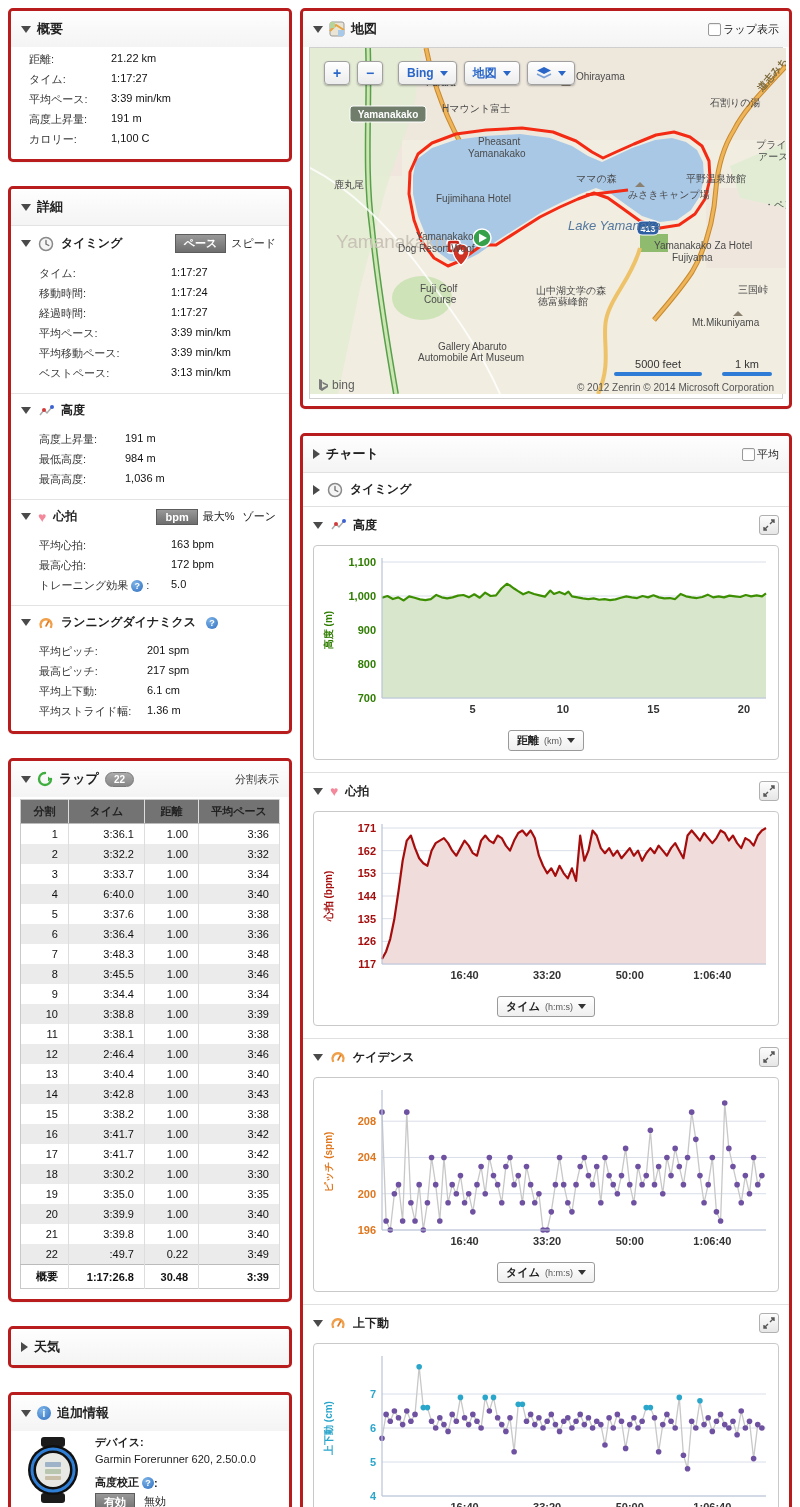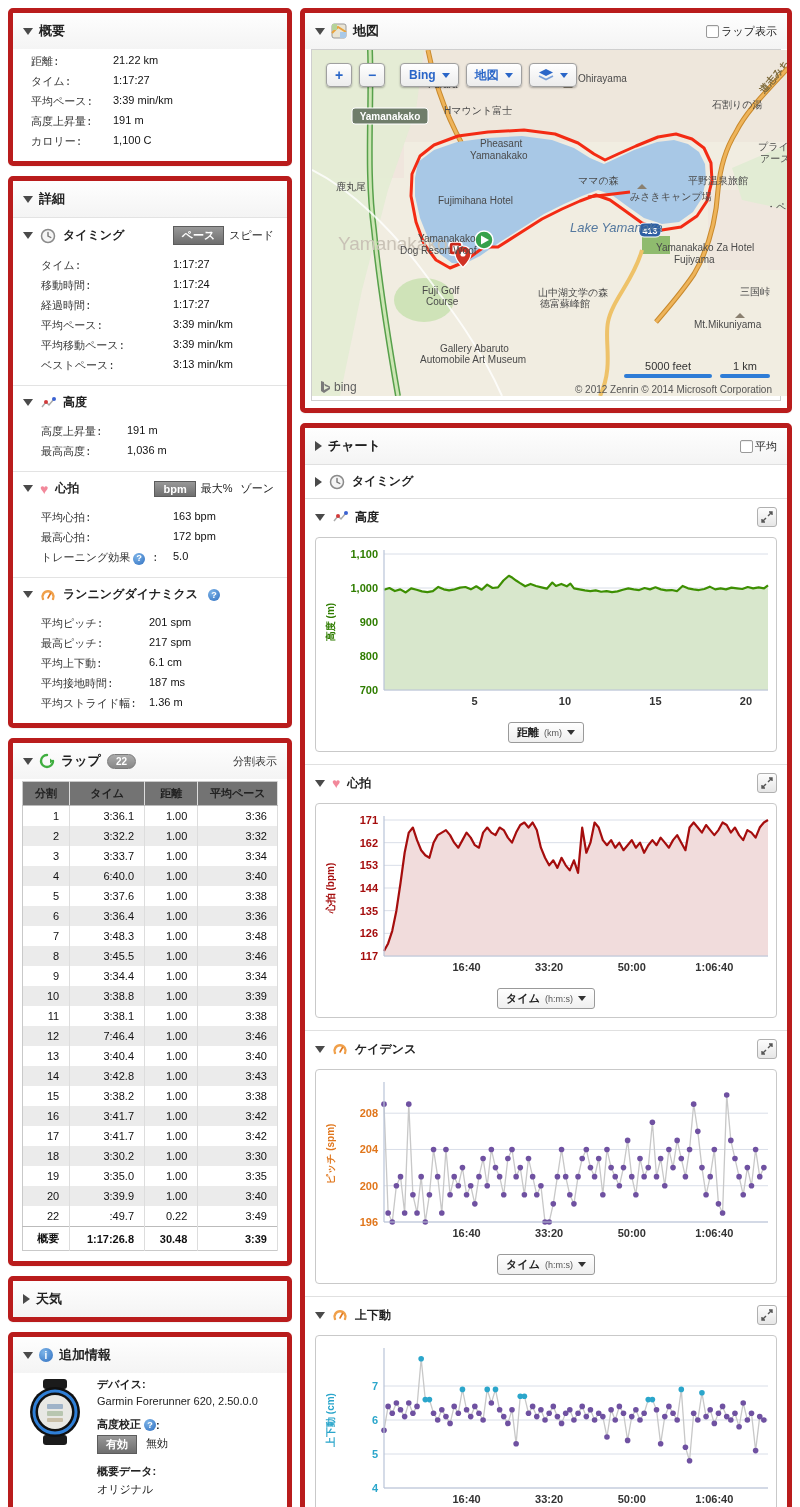--- a/index.html
+++ b/index.html
@@ -1,27 +1,27 @@
 <!DOCTYPE html>
 <html><head>
 <meta charset="utf-8">
 <style>
   html,body{margin:0;padding:0;background:#fff;}
   body{width:800px;font-family:"Liberation Sans","DejaVu Sans",sans-serif;color:#222;-webkit-font-smoothing:antialiased;}
   .layout{display:flex;gap:8px;padding:8px;}
   .col-left{width:284px;flex:none;}
   .col-right{width:492px;flex:none;}
-  .panel{border:5px solid #b91c1c;border-radius:5px;margin-bottom:10px;background:#fff;overflow:hidden;box-shadow:0 1px 1px rgba(0,0,0,.05);}
+  .panel{border:3px solid #b91c1c;border-radius:5px;margin-bottom:24px;background:#fff;overflow:hidden;box-shadow:0 1px 1px rgba(0,0,0,.05);}
   .phead{display:flex;align-items:center;gap:6px;padding:9px 10px;font-size:13px;font-weight:bold;background:linear-gradient(#fefefe,#f4f4f4);}
   .tri{width:0;height:0;border-left:5px solid transparent;border-right:5px solid transparent;border-top:7px solid #4a4a4a;flex:none;cursor:pointer;}
   .tri-r{width:0;height:0;border-top:5px solid transparent;border-bottom:5px solid transparent;border-left:7px solid #4a4a4a;flex:none;cursor:pointer;}
   .hdr-right{margin-left:auto;display:flex;align-items:center;gap:2px;font-size:11px;font-weight:normal;}
   .cb{width:11px;height:11px;border:1px solid #999;background:#fff;border-radius:2px;box-shadow:inset 0 1px 1px rgba(0,0,0,.08);flex:none;}
   .kv{display:flex;font-size:11px;padding:2.5px 0;}
-  .kv .lab{width:var(--labw,84px);flex:none;color:#333;font-family:Liberation Mono, monospace;}
+  .kv .lab{width:var(--labw,84px);flex:none;color:#333;}
   .kv .val{color:#111;}
   .rows-block{padding:2px 10px 10px 18px;}
   .sub{border-top:1px solid #e3e3e3;}
   .subhead{display:flex;align-items:center;gap:7px;padding:8px 10px;font-size:12px;font-weight:bold;}
   .sub .rows-block{padding-left:28px;}
   .pill-on{background:linear-gradient(#989898,#6e6e6e);color:#fff;padding:1px 8px;border-radius:0;border:1px solid #5c5c5c;font-size:11px;font-weight:bold;cursor:pointer;}
   .pill-off{font-size:11px;color:#222;padding:1px 3px;font-weight:normal;cursor:pointer;}
   .help-icon{display:inline-flex;align-items:center;justify-content:center;width:12px;height:12px;border-radius:50%;background:radial-gradient(circle at 35% 30%,#7db4e8,#2f6fc0);color:#fff;font-size:9px;font-weight:bold;margin-left:3px;flex:none;}
   .count-badge{background:linear-gradient(#ababab,#878787);color:#fff;border-radius:9px;padding:1px 8px;font-size:10px;font-weight:bold;border:1px solid #7a7a7a;}
   .text-link{margin-left:auto;font-size:11px;font-weight:normal;color:#333;cursor:pointer;}
@@ -37,21 +37,21 @@
   .addl .blab{font-weight:bold;margin-bottom:3px;}
   
   .map-wrap{position:relative;margin:0 6px 7px;border:1px solid #cfcfcf;}
   .map-controls{position:absolute;top:13px;left:14px;display:flex;gap:7px;align-items:center;}
   .mapbtn{height:24px;background:linear-gradient(#fff,#ececec);border:1px solid #a0a0a0;border-radius:4px;color:#2a66c8;font-weight:bold;font-size:14px;display:inline-flex;align-items:center;justify-content:center;box-shadow:0 1px 2px rgba(0,0,0,.3);cursor:pointer;}
   .mapbtn.sq{width:26px;}
   .mapbtn.dd{padding:0 8px;font-size:12px;gap:6px;}
   .bcaret{width:0;height:0;border-left:4px solid transparent;border-right:4px solid transparent;border-top:5px solid #2a66c8;}
   .map-attrib{position:absolute;right:8px;bottom:5px;font-size:10px;color:#555;}
   .bing-logo{position:absolute;left:8px;bottom:6px;font-size:12px;color:#5f5f5f;display:flex;align-items:center;gap:3px;}
-  .scalebars{position:absolute;right:10px;bottom:22px;display:flex;gap:8px;align-items:flex-end;font-size:11px;color:#333;}
+  .scalebars{position:absolute;right:10px;bottom:22px;display:flex;gap:20px;align-items:flex-end;font-size:11px;color:#333;}
   .sbar{height:4px;background:#2e7cd6;border-radius:2px;}
   .scol{display:flex;flex-direction:column;gap:2px;align-items:center;}
   
   .chart-section{border-top:1px solid #e0e0e0;}
   .chart-section:first-child{border-top:none;}
   .expand-btn{margin-left:auto;width:20px;height:20px;border:1px solid #b0b0b0;border-radius:3px;background:linear-gradient(#fdfdfd,#e6e6e6);display:flex;align-items:center;justify-content:center;padding:0;cursor:pointer;}
   .chart-frame{border:1px solid #c9c9c9;border-radius:4px;margin:2px 10px 12px;padding:6px 4px 8px;background:#fff;}
   .dd-row{display:flex;justify-content:center;margin-top:2px;}
   .dropdown{display:inline-flex;align-items:center;gap:5px;border:1px solid #9a9a9a;border-radius:3px;background:linear-gradient(#fff,#efefef);padding:2px 8px;font-size:11px;font-weight:bold;cursor:pointer;}
   .dropdown .unit{font-size:9px;color:#555;font-weight:normal;}
@@ -156,20 +156,24 @@
               </svg>
           </span>
           <span>高度</span>
         </div>
         <div class="rows-block" style="--labw:86px">
             <div class="kv">
               <span class="lab">高度上昇量:</span>
               <span class="val">191 m</span>
             </div>
             <div class="kv">
+              <span class="lab">最低高度:</span>
+              <span class="val">984 m</span>
+            </div>
+            <div class="kv">
               <span class="lab">最高高度:</span>
               <span class="val">1,036 m</span>
             </div>
           </div>
       </div>
 
       <div class="sub">
         <div class="subhead">
           <span class="tri"></span>
           <span class="heart-ic">♥</span>
@@ -213,24 +217,20 @@
               <span class="lab">平均ピッチ:</span>
               <span class="val">201 spm</span>
             </div>
             <div class="kv">
               <span class="lab">最高ピッチ:</span>
               <span class="val">217 spm</span>
             </div>
             <div class="kv">
               <span class="lab">平均上下動:</span>
               <span class="val">6.1 cm</span>
-            </div>
-            <div class="kv">
-              <span class="lab">平均接地時間:</span>
-              <span class="val">187 ms</span>
             </div>
             <div class="kv">
               <span class="lab">平均ストライド幅:</span>
               <span class="val">1.36 m</span>
             </div>
           </div>
       </div>
     </div>
 
     <div class="panel">
@@ -317,21 +317,21 @@
               <td>3:39</td>
             </tr>
             <tr>
               <td>11</td>
               <td>3:38.1</td>
               <td>1.00</td>
               <td>3:38</td>
             </tr>
             <tr>
               <td>12</td>
-              <td>7:46.4</td>
+              <td>2:46.4</td>
               <td>1.00</td>
               <td>3:46</td>
             </tr>
             <tr>
               <td>13</td>
               <td>3:40.4</td>
               <td>1.00</td>
               <td>3:40</td>
             </tr>
             <tr>
@@ -366,20 +366,26 @@
             </tr>
             <tr>
               <td>19</td>
               <td>3:35.0</td>
               <td>1.00</td>
               <td>3:35</td>
             </tr>
             <tr>
               <td>20</td>
               <td>3:39.9</td>
+              <td>1.00</td>
+              <td>3:40</td>
+            </tr>
+            <tr>
+              <td>21</td>
+              <td>3:39.8</td>
               <td>1.00</td>
               <td>3:40</td>
             </tr>
             <tr>
               <td>22</td>
               <td>:49.7</td>
               <td>0.22</td>
               <td>3:49</td>
             </tr>
             <tr class="sum">

